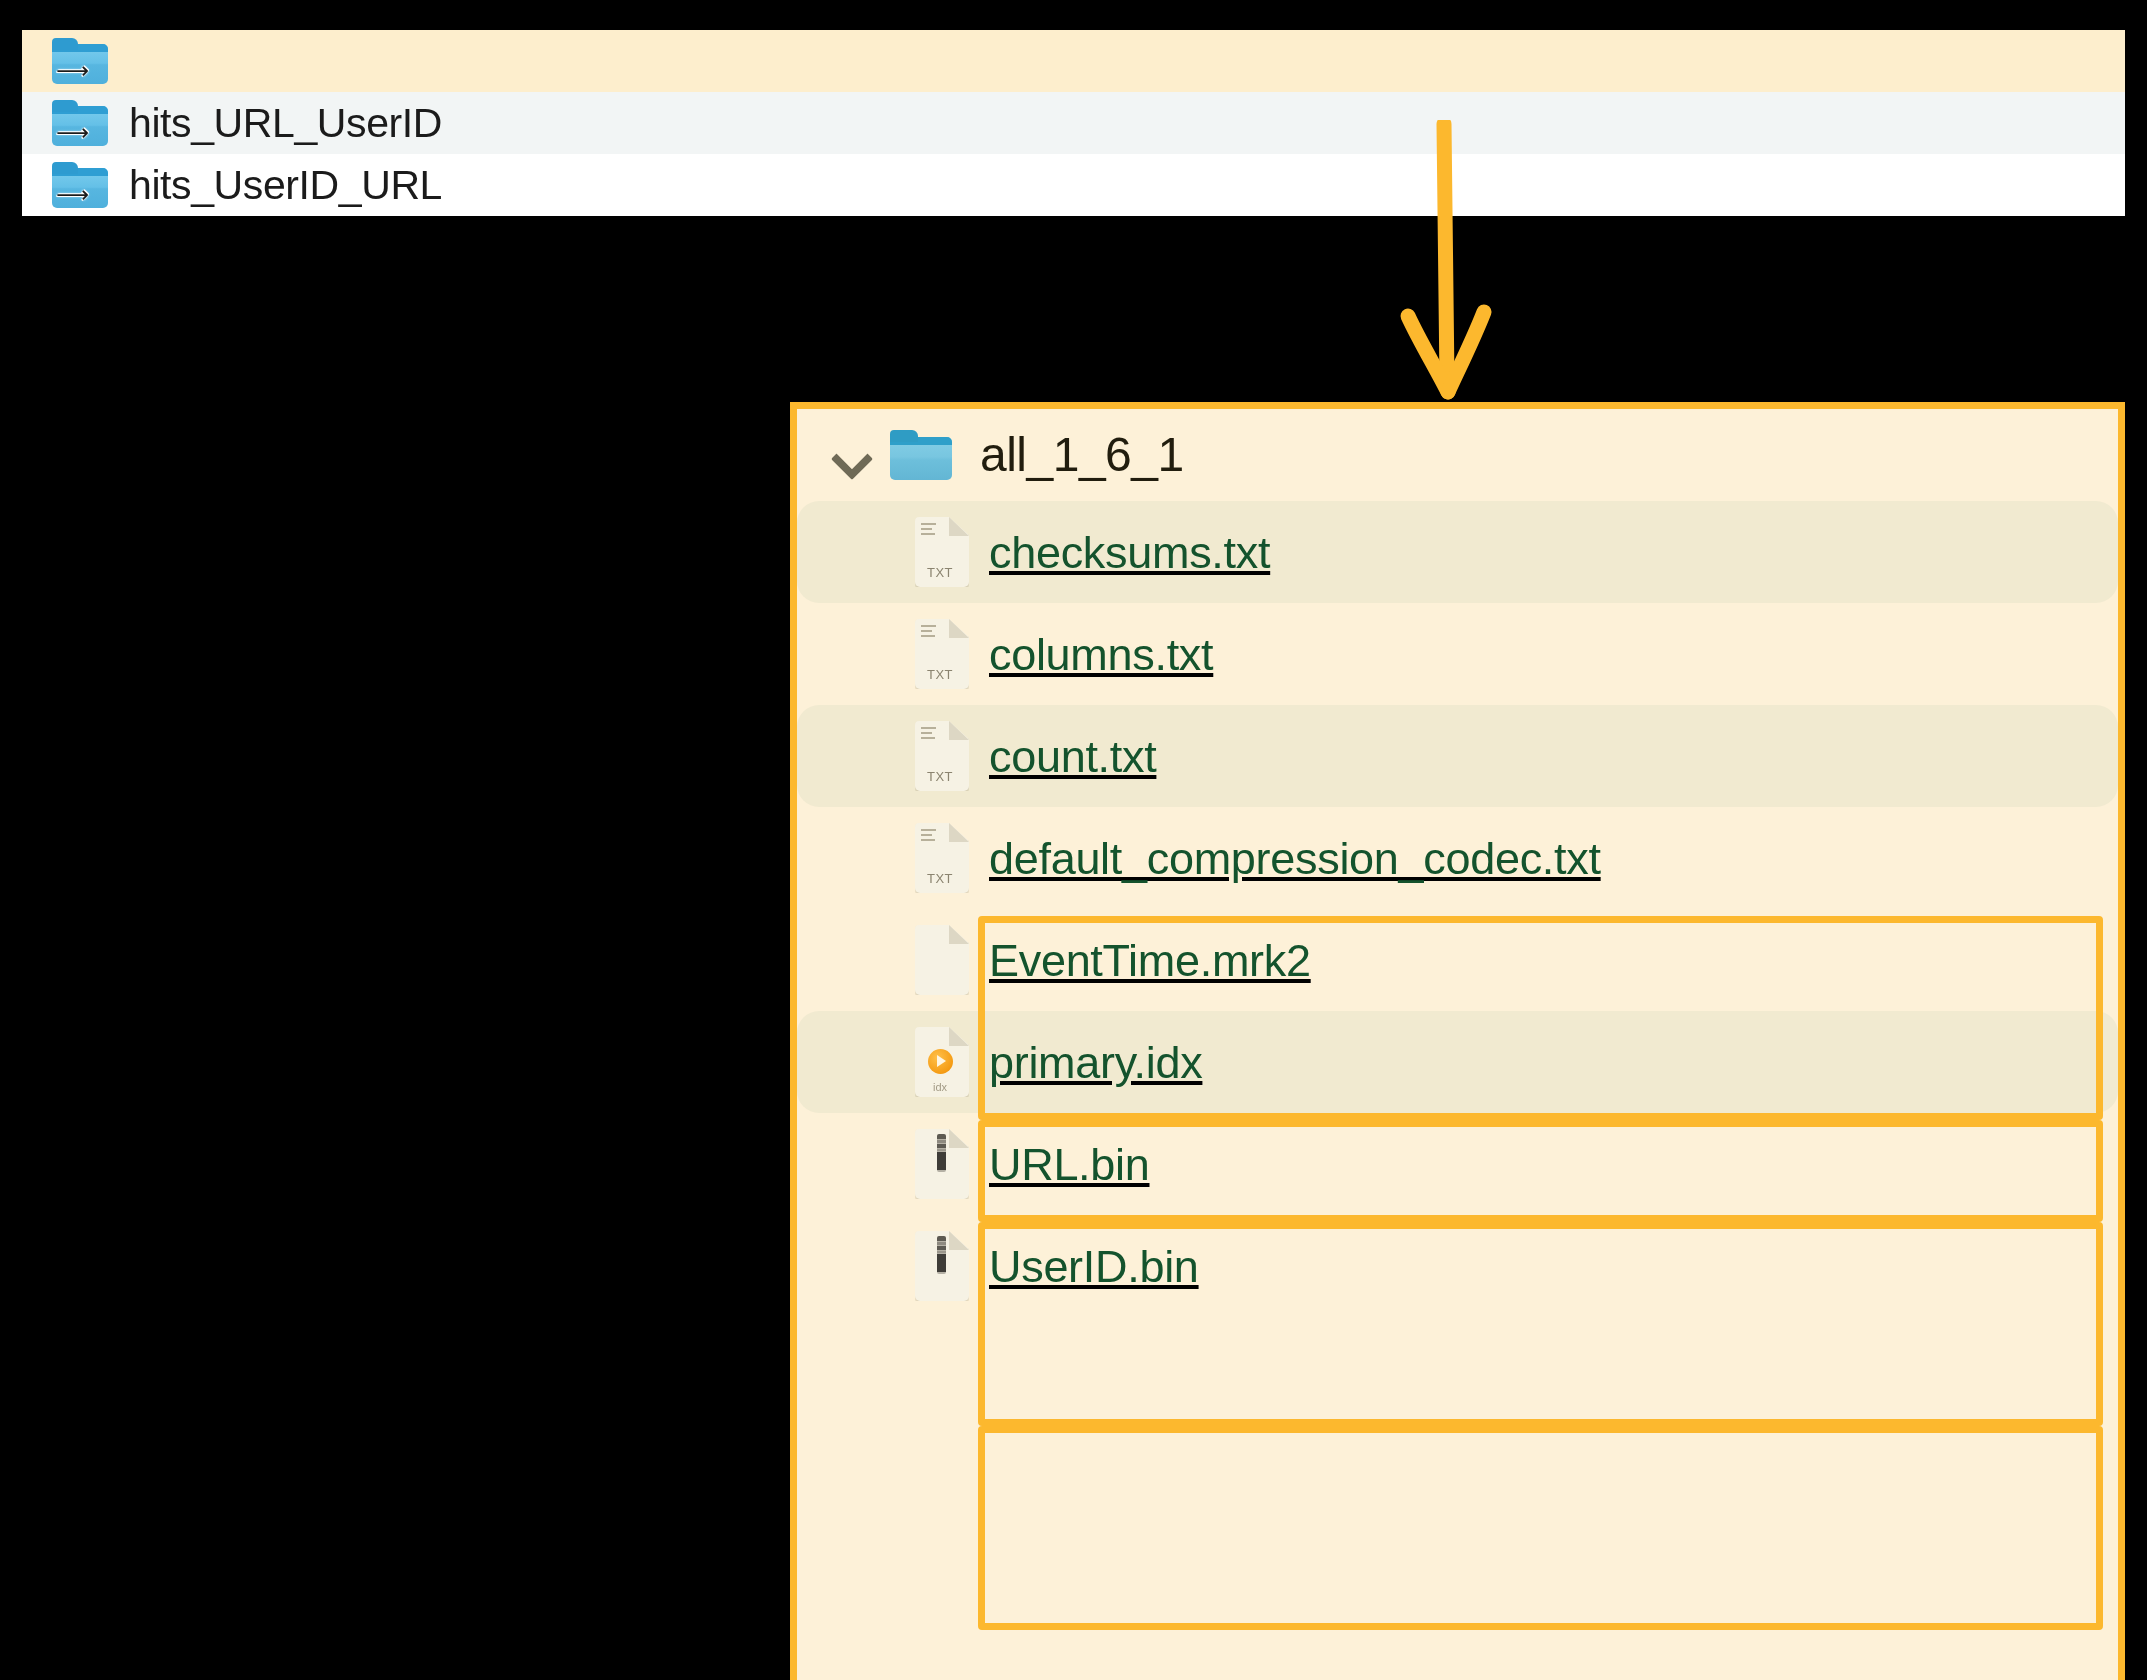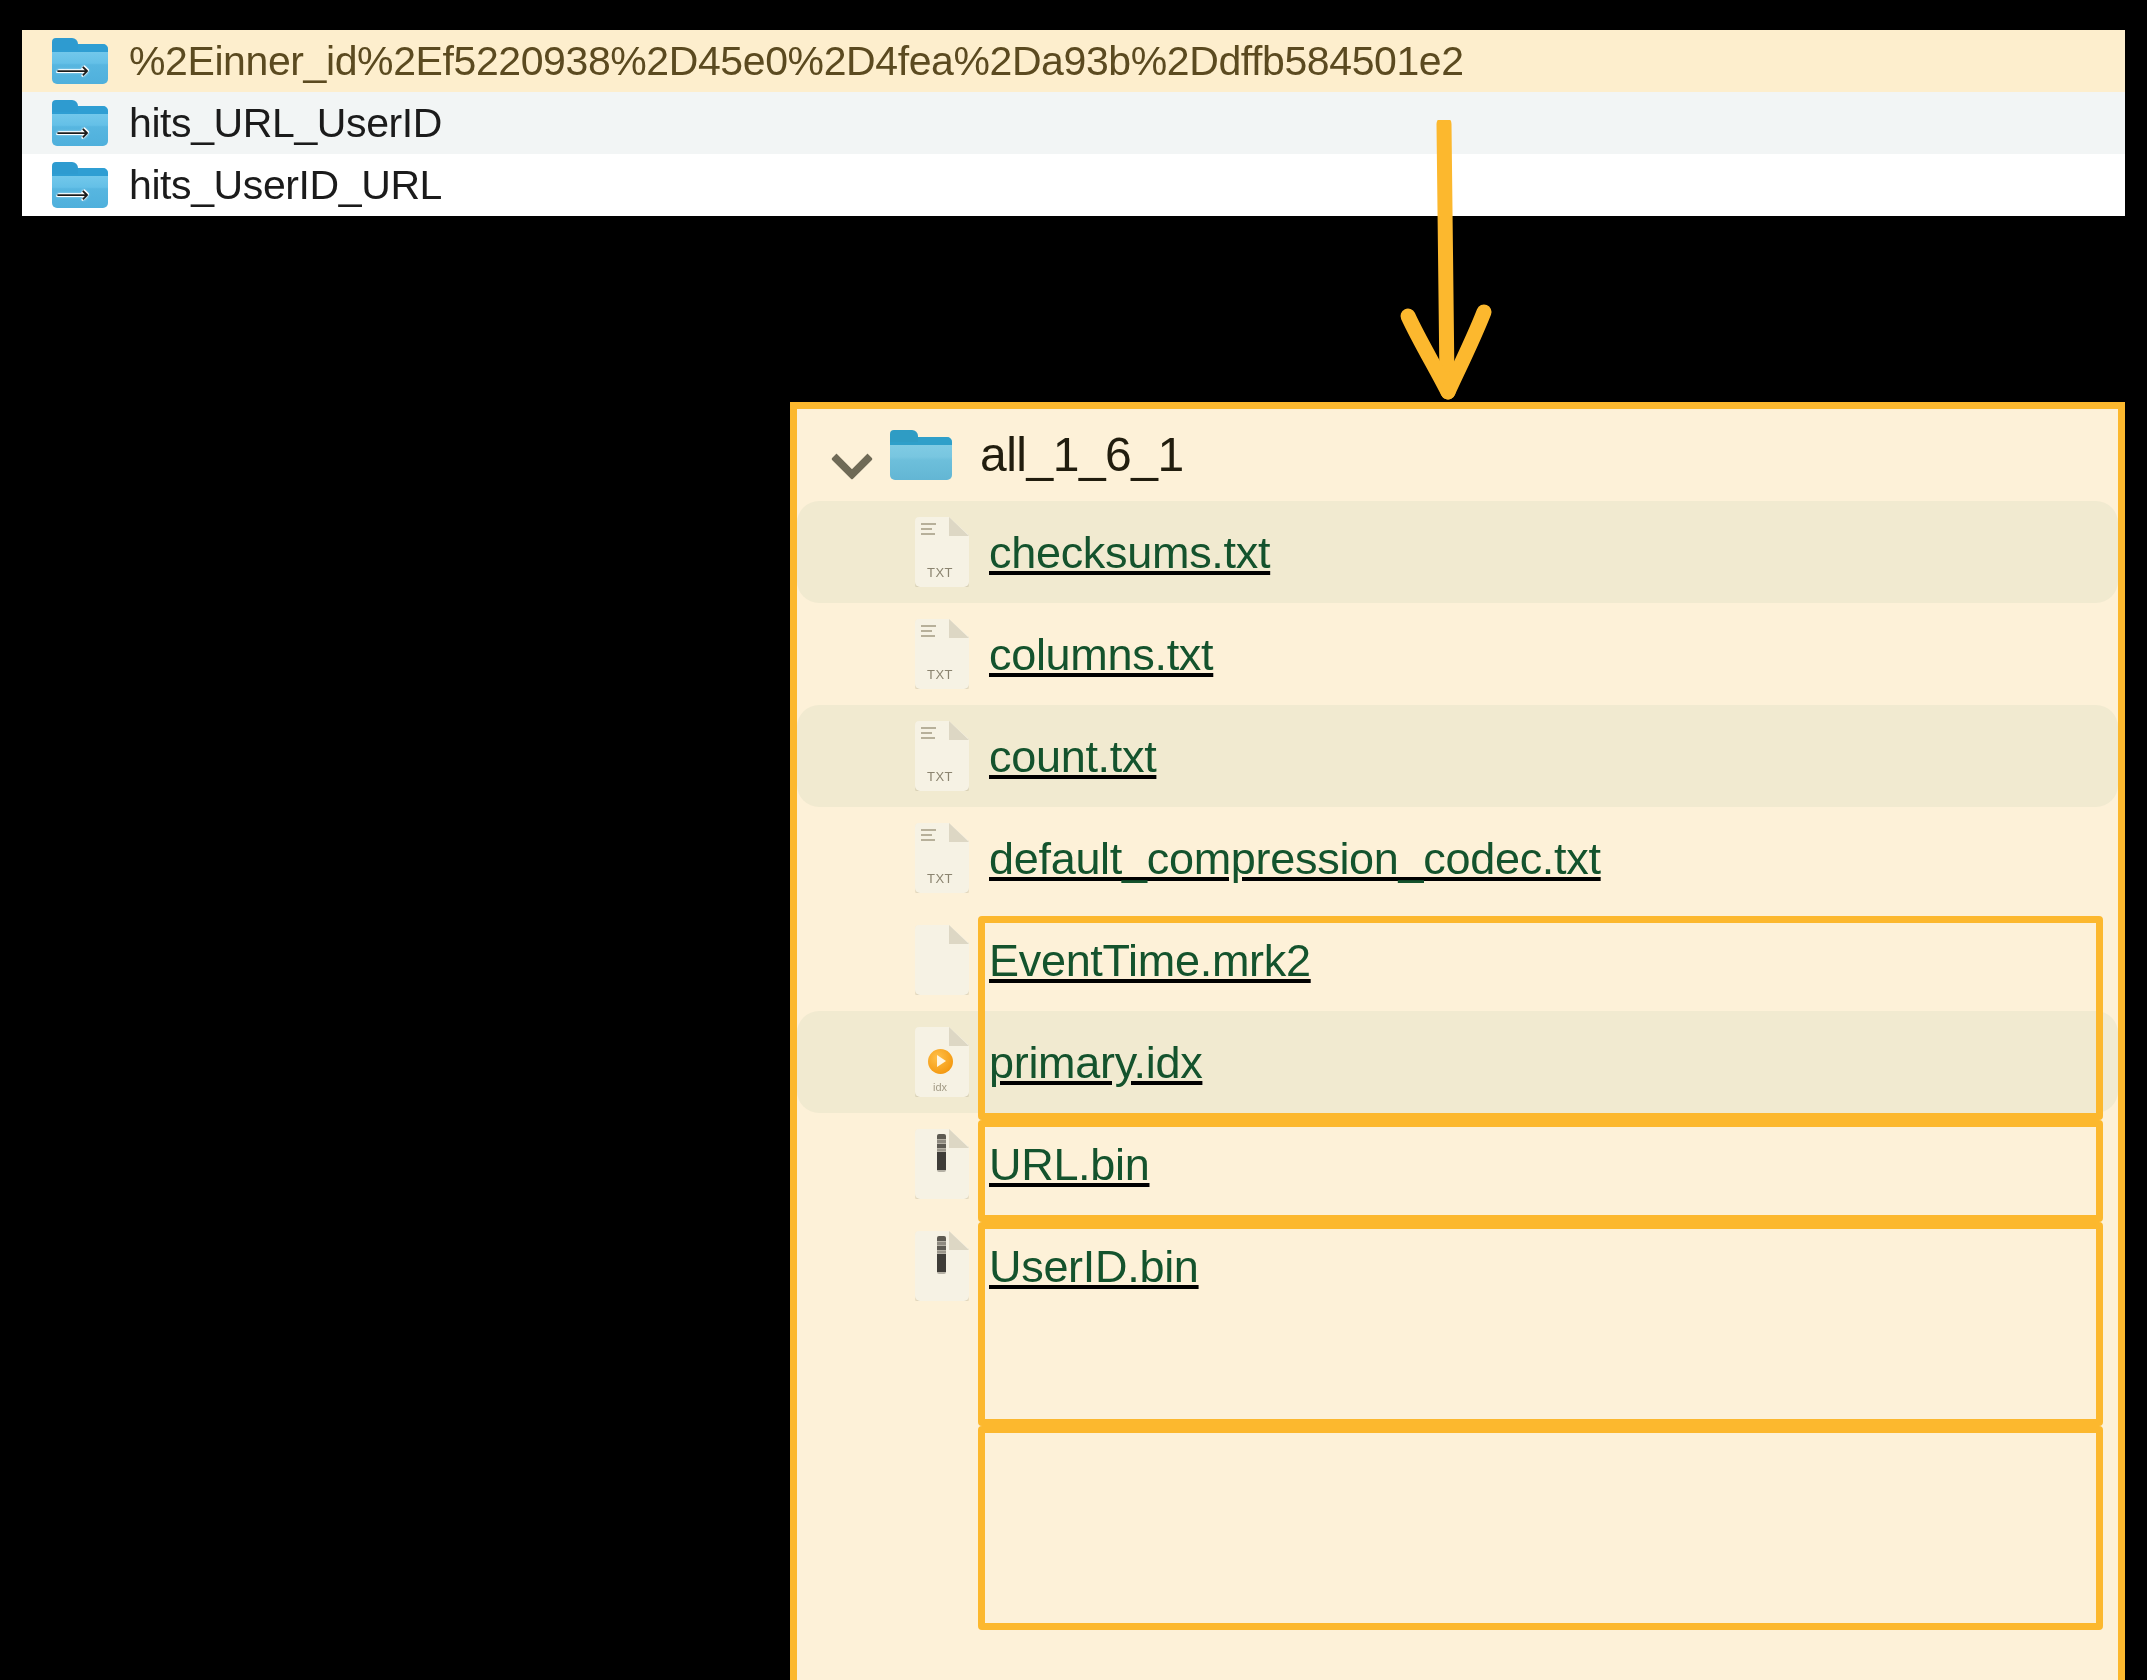--- a/index.html
+++ b/index.html
@@ -283,21 +283,20 @@
 <body>
 
 <div id="top-list">
     <div class="top-row sel">
       <span class="folder-alias">
         <span class="fbody"></span>
         <span class="fstrip"></span>
         <span class="ftab"></span>
         <span class="arrowbadge">⟶</span>
       </span>
-      <span class="row-label">%2Einner_id%2Ef5220938%2D45e0%2D4fea%2Da93b%2Ddffb584501e2</span>
     </div>
     <div class="top-row alt">
       <span class="folder-alias">
         <span class="fbody"></span>
         <span class="fstrip"></span>
         <span class="ftab"></span>
         <span class="arrowbadge">⟶</span>
       </span>
       <span class="row-label">hits_URL_UserID</span>
     </div>

